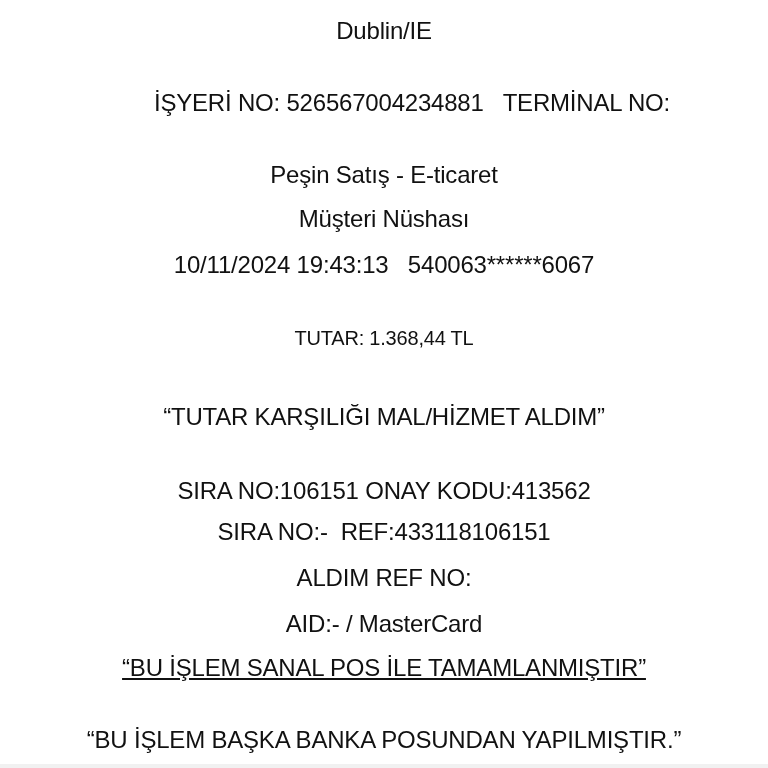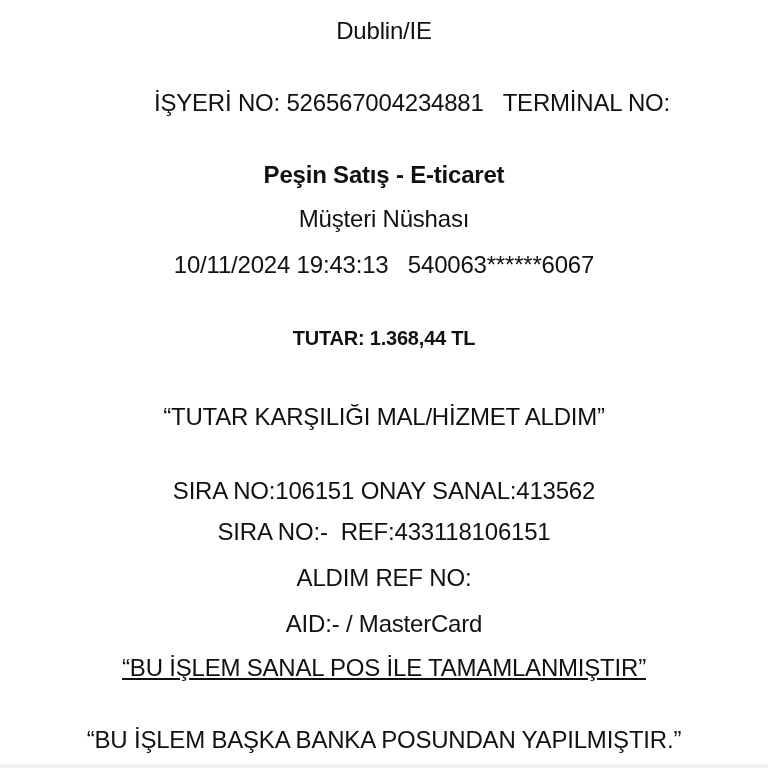--- a/index.html
+++ b/index.html
@@ -18,21 +18,21 @@
     .line {
       position: absolute;
       left: 0;
       width: 768px;
       text-align: center;
       white-space: pre;
       font-size: 24px;
       line-height: 28px;
       letter-spacing: -0.2px;
     }
-    .bold { font-weight: bold; }
+    .bold { font-weight: normal; }
     .big { font-size: 20px; line-height: 32px; }
     .bottom-strip {
       position: absolute;
       left: 0;
       bottom: 0;
       width: 768px;
       height: 4px;
       background: #f1f1f1;
     }
   </style>
@@ -40,20 +40,20 @@
 <body>
 
 <div>
   <div class="line" style="top:17px;">Dublin/IE</div>
   <div class="line" style="top:89px;padding-left:28px;">İŞYERİ NO: 526567004234881   TERMİNAL NO:</div>
   <div class="line bold" style="top:161px;">Peşin Satış - E-ticaret</div>
   <div class="line" style="top:205px;">Müşteri Nüshası</div>
   <div class="line" style="top:251px;">10/11/2024 19:43:13   540063******6067</div>
   <div class="line bold big" style="top:322px;">TUTAR: 1.368,44 TL</div>
   <div class="line" style="top:403px;">“TUTAR KARŞILIĞI MAL/HİZMET ALDIM”</div>
-  <div class="line" style="top:477px;">SIRA NO:106151 ONAY SANAL:413562</div>
+  <div class="line" style="top:477px;">SIRA NO:106151 ONAY KODU:413562</div>
   <div class="line" style="top:518px;">SIRA NO:-  REF:433118106151</div>
   <div class="line" style="top:564px;">ALDIM REF NO:</div>
   <div class="line" style="top:610px;">AID:- / MasterCard</div>
   <div class="line" style="top:654px;text-decoration:underline;">“BU İŞLEM SANAL POS İLE TAMAMLANMIŞTIR”</div>
   <div class="line" style="top:726px;">“BU İŞLEM BAŞKA BANKA POSUNDAN YAPILMIŞTIR.”</div>
   <div class="bottom-strip"></div>
 </div>
 
 </body></html>

